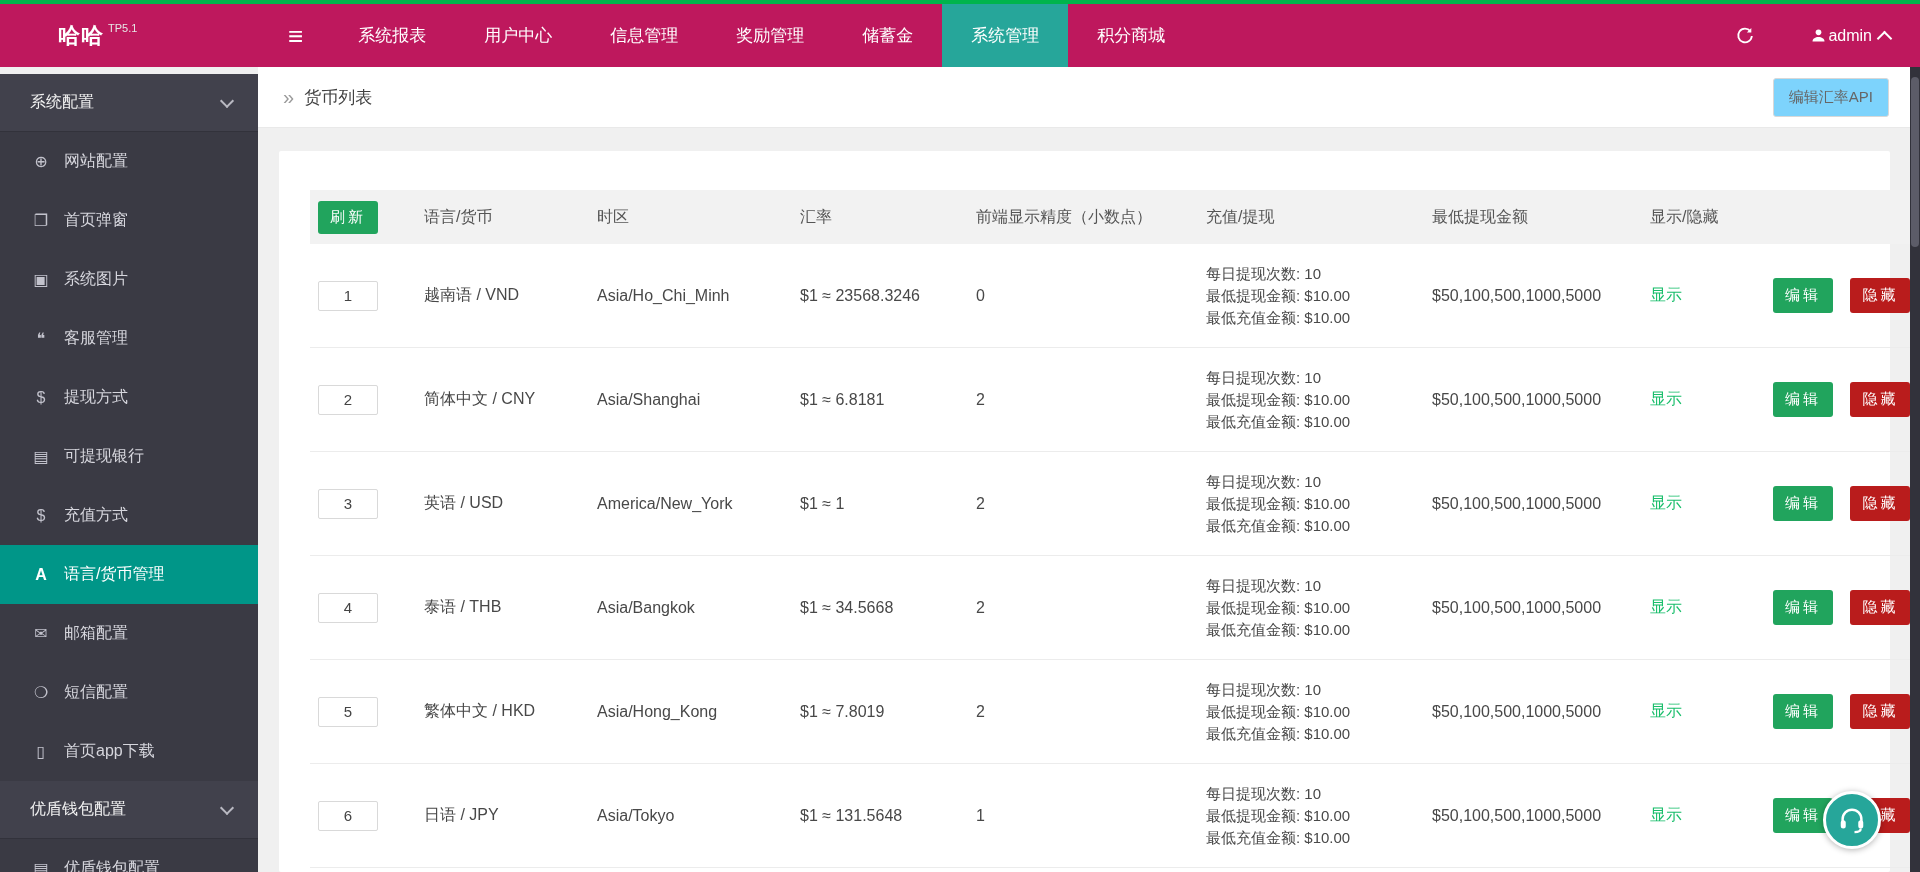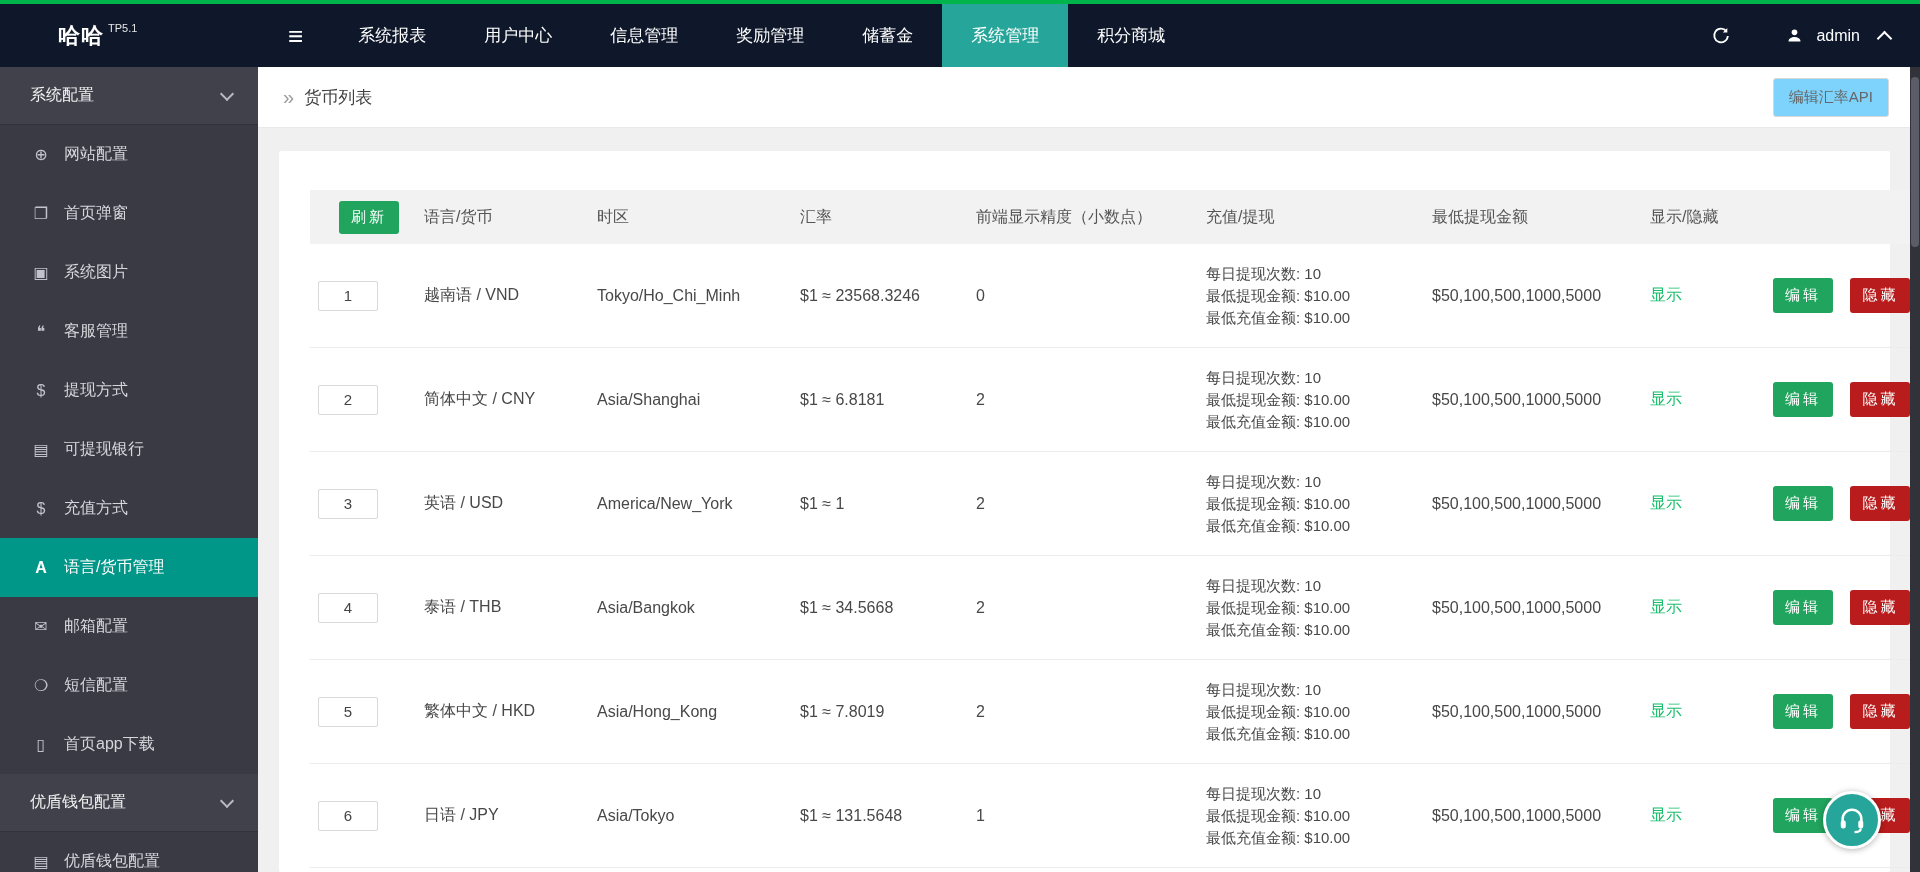--- a/index.html
+++ b/index.html
@@ -3,34 +3,34 @@
 <meta charset="utf-8">
 <style>
   html,body{margin:0;padding:0;}
   body{
     width:1920px;height:872px;overflow:hidden;position:relative;
     font-family:"Liberation Sans","DejaVu Sans",sans-serif;
     background:#f0f0f0;
   }
   
   .top-line{height:4px;background:#00b44c;}
-  .topbar{height:63px;background:#0f172a;display:flex;align-items:stretch;color:#fff;position:relative;z-index:5;}
+  .topbar{height:63px;background:#be185d;display:flex;align-items:stretch;color:#fff;position:relative;z-index:5;}
   .logo-area{width:258px;box-sizing:border-box;display:flex;align-items:center;padding-left:58px;cursor:pointer;}
   .logo-text{font-size:22px;font-weight:bold;letter-spacing:1px;}
   .logo-sup{font-size:11px;color:#e6e6e6;margin-left:4px;position:relative;top:-8px;}
   .hamburger{align-self:center;margin-left:30px;font-size:26px;line-height:1;color:#fff;cursor:pointer;}
   .topnav{display:flex;margin-left:26px;}
   .nav-item{padding:0 29px;line-height:63px;font-size:17px;cursor:pointer;white-space:nowrap;}
   .nav-item.active{background:#26a69a;}
   .topbar-right{margin-left:auto;display:flex;align-items:center;padding-right:30px;}
   .refresh-ic{margin-right:55px;cursor:pointer;display:flex;align-items:center;}
-  .user{display:flex;align-items:center;gap:13px;font-size:16px;cursor:pointer;}
+  .user{display:flex;align-items:center;gap:1px;font-size:16px;cursor:pointer;}
   .chev-up{width:9px;height:9px;border-left:2px solid #fff;border-top:2px solid #fff;transform:rotate(45deg);margin-left:6px;position:relative;top:3px;}
   
-  .sidebar{position:absolute;left:0;top:67px;bottom:0;width:258px;background:#3a3a44;overflow:hidden;z-index:4;}
+  .sidebar{position:absolute;left:0;top:74px;bottom:0;width:258px;background:#3a3a44;overflow:hidden;z-index:4;}
   .side-header{height:57px;display:flex;align-items:center;padding:0 26px 0 30px;color:#f2f2f2;font-size:16px;background:#41414c;border-bottom:1px solid rgba(0,0,0,.22);cursor:pointer;}
   .sh-label{flex:1;}
   .chev-down{width:8px;height:8px;border-right:2px solid #b9b9c2;border-bottom:2px solid #b9b9c2;transform:rotate(45deg);position:relative;top:-2px;}
   .side-item{height:59px;display:flex;align-items:center;padding-left:30px;color:#d6d6dd;font-size:16px;cursor:pointer;white-space:nowrap;}
   .side-icon{width:22px;margin-right:12px;font-size:16px;color:#c2c2cc;text-align:center;flex:none;}
   .side-item.active{background:#009688;color:#fff;}
   .side-item.active .side-icon{color:#fff;font-weight:bold;}
   
   .main{position:absolute;left:258px;top:67px;right:10px;bottom:0;background:#f0f0f0;}
   .breadcrumb-bar{height:61px;box-sizing:border-box;background:#fff;border-bottom:1px solid #e9e9e9;display:flex;align-items:center;padding:0 21px 0 25px;}
@@ -46,21 +46,21 @@
   .c6{width:218px;}.c7{width:210px;}.c8{width:115px;}.c9{width:172px;}
   thead th{background:#f2f2f2;height:54px;font-weight:400;color:#555;font-size:16px;white-space:nowrap;}
   thead th.c1,tbody td.c1{padding-left:8px;}
   tbody td{height:103px;border-bottom:1px solid #ececec;font-size:16px;color:#484848;white-space:nowrap;}
   .num-input{width:60px;height:30px;box-sizing:border-box;border:1px solid #d9d9d9;border-radius:2px;text-align:center;font-size:15px;color:#444;font-family:inherit;background:#fff;}
   .limits div{line-height:22px;font-size:15px;color:#484848;}
   .show-text{color:#19be6b;}
   .btn{border:none;color:#fff;border-radius:3px;cursor:pointer;font-family:inherit;letter-spacing:3px;}
   .btn.green{background:#21a45d;}
   .btn.orange{background:#b91c1c;}
-  .btn.hdr{font-size:15px;padding:7px 12px;margin-left:21px;}
+  .btn.hdr{font-size:15px;padding:7px 12px;}
   .btn.sm{font-size:15px;padding:8px 12px;}
   .c9 .btn + .btn{margin-left:13px;}
   
   .float-btn{position:absolute;left:1823px;top:791px;width:58px;height:58px;border-radius:50%;
     background:#26a69a;border:3px solid #fff;box-sizing:border-box;display:flex;align-items:center;justify-content:center;
     box-shadow:0 1px 6px rgba(0,0,0,.3);cursor:pointer;z-index:20;}
   .scrollbar{position:absolute;right:0;top:67px;bottom:0;width:10px;background:#32323b;z-index:6;}
   .scrollbar .thumb{position:absolute;top:10px;left:1px;width:8px;height:170px;border-radius:4px;background:#5c5c68;cursor:pointer;}
 </style>
 </head>
@@ -184,21 +184,21 @@
               <th class="c6">充值/提现</th>
               <th class="c7">最低提现金额</th>
               <th class="c8">显示/隐藏</th>
               <th class="c9"></th>
             </tr>
           </thead>
           <tbody>
               <tr>
     <td class="c1"><input class="num-input" value="1" style=""></td>
     <td class="c2">越南语 / VND</td>
-    <td class="c3">Tokyo/Ho_Chi_Minh</td>
+    <td class="c3">Asia/Ho_Chi_Minh</td>
     <td class="c4">$1 ≈ 23568.3246</td>
     <td class="c5">0</td>
     <td class="c6">
                   <div class="limits">
                     <div>每日提现次数: 10</div>
                     <div>最低提现金额: $10.00</div>
                     <div>最低充值金额: $10.00</div>
                   </div>
                 </td>
     <td class="c7">$50,100,500,1000,5000</td>

